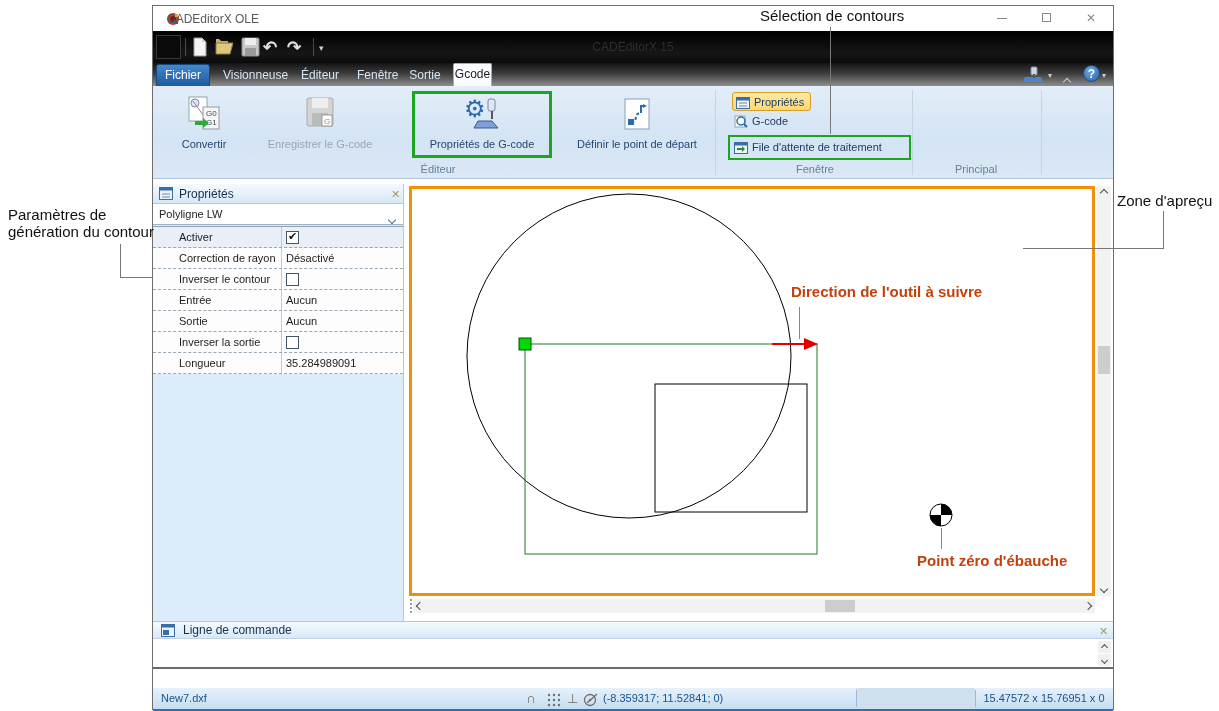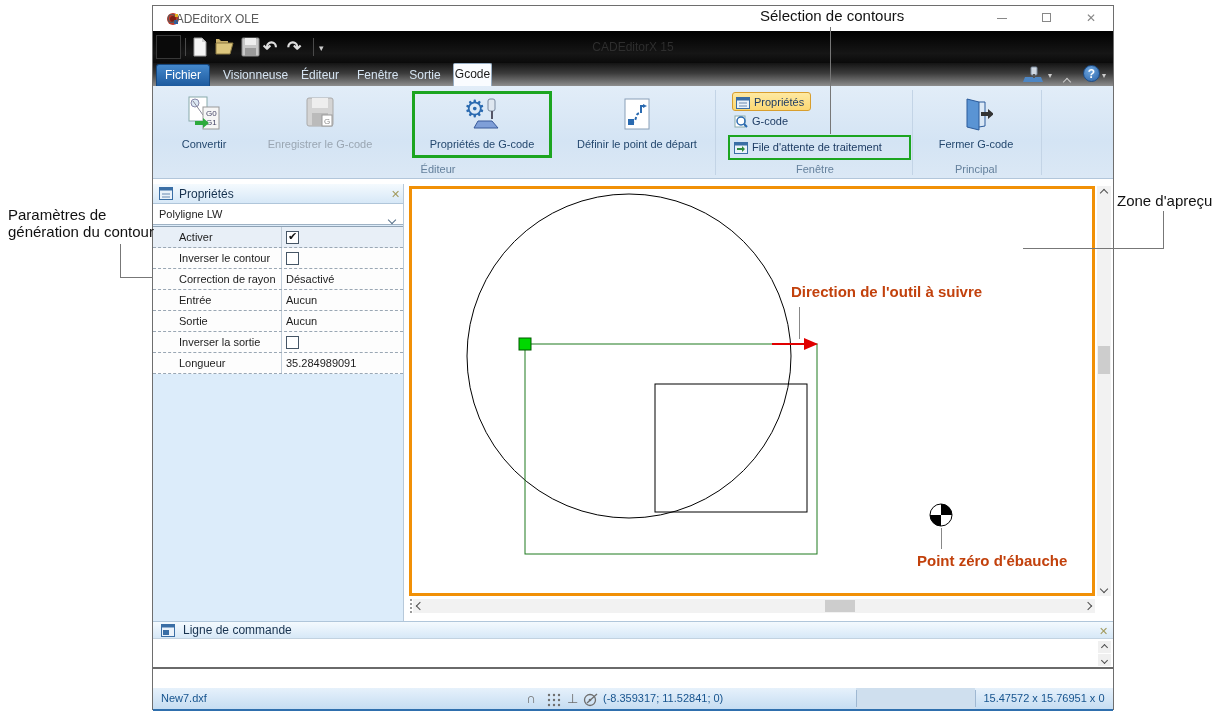--- a/index.html
+++ b/index.html
@@ -217,28 +217,20 @@
       </svg><span>G-code</span>
     </div>
     <div class="abs ritem" style="left:581px;top:52px">
       <svg class="sic" width="14" height="12">
         <rect x="0.5" y="0.5" width="13" height="11" fill="#eaf2fa" stroke="#3a6ea5"></rect>
           <rect x="0.5" y="0.5" width="13" height="3" fill="#3a6ea5"></rect>
         <path d="M3,8 l5,0 0,-2 3,3 -3,3 0,-2 -5,0 z" transform="translate(0,-2)" fill="#2d8a3c"></path>
       </svg><span>File d'attente de traitement</span>
     </div>
 
-    <div class="abs rbtn" style="left:780px;width:86px">
-      <svg class="ric" width="34" height="38">
-        <path d="M8,4 l12,3 0,28 -12,-3 z" fill="#5a94d4" stroke="#2a5a9a"></path>
-        <path d="M20,7 l6,0 0,24 -6,1" fill="none" stroke="#2a5a9a"></path>
-        <path d="M22,17 l7,0 0,-3 6,5 -6,5 0,-3 -7,0 z" fill="#333"></path>
-      </svg>
-      <div>Fermer G-code</div>
-    </div>
 
     <div class="abs glabel" style="left:200px;width:170px">Éditeur</div>
     <div class="abs glabel" style="left:577px;width:170px">Fenêtre</div>
     <div class="abs glabel" style="left:738px;width:170px">Principal</div>
   </div>
 
   <div class="abs greenbox" style="left:259px;top:85px;width:140px;height:67px"></div>
   <div class="abs greenbox thin" style="left:575px;top:129px;width:183px;height:25px"></div>
 
   <div class="abs" id="panel">
@@ -259,29 +251,29 @@
     <div class="abs" id="ptable">
         <div class="prow first">
           <span class="pgut"></span>
           <span class="plab">Activer</span>
           <span class="pval">
             <span class="cb on"></span>
           </span>
         </div>
         <div class="prow">
           <span class="pgut"></span>
+          <span class="plab">Correction de rayon</span>
+          <span class="pval">Désactivé</span>
+        </div>
+        <div class="prow">
+          <span class="pgut"></span>
           <span class="plab">Inverser le contour</span>
           <span class="pval">
             <span class="cb"></span>
           </span>
-        </div>
-        <div class="prow">
-          <span class="pgut"></span>
-          <span class="plab">Correction de rayon</span>
-          <span class="pval">Désactivé</span>
         </div>
         <div class="prow">
           <span class="pgut"></span>
           <span class="plab">Entrée</span>
           <span class="pval">Aucun</span>
         </div>
         <div class="prow">
           <span class="pgut"></span>
           <span class="plab">Sortie</span>
           <span class="pval">Aucun</span>

